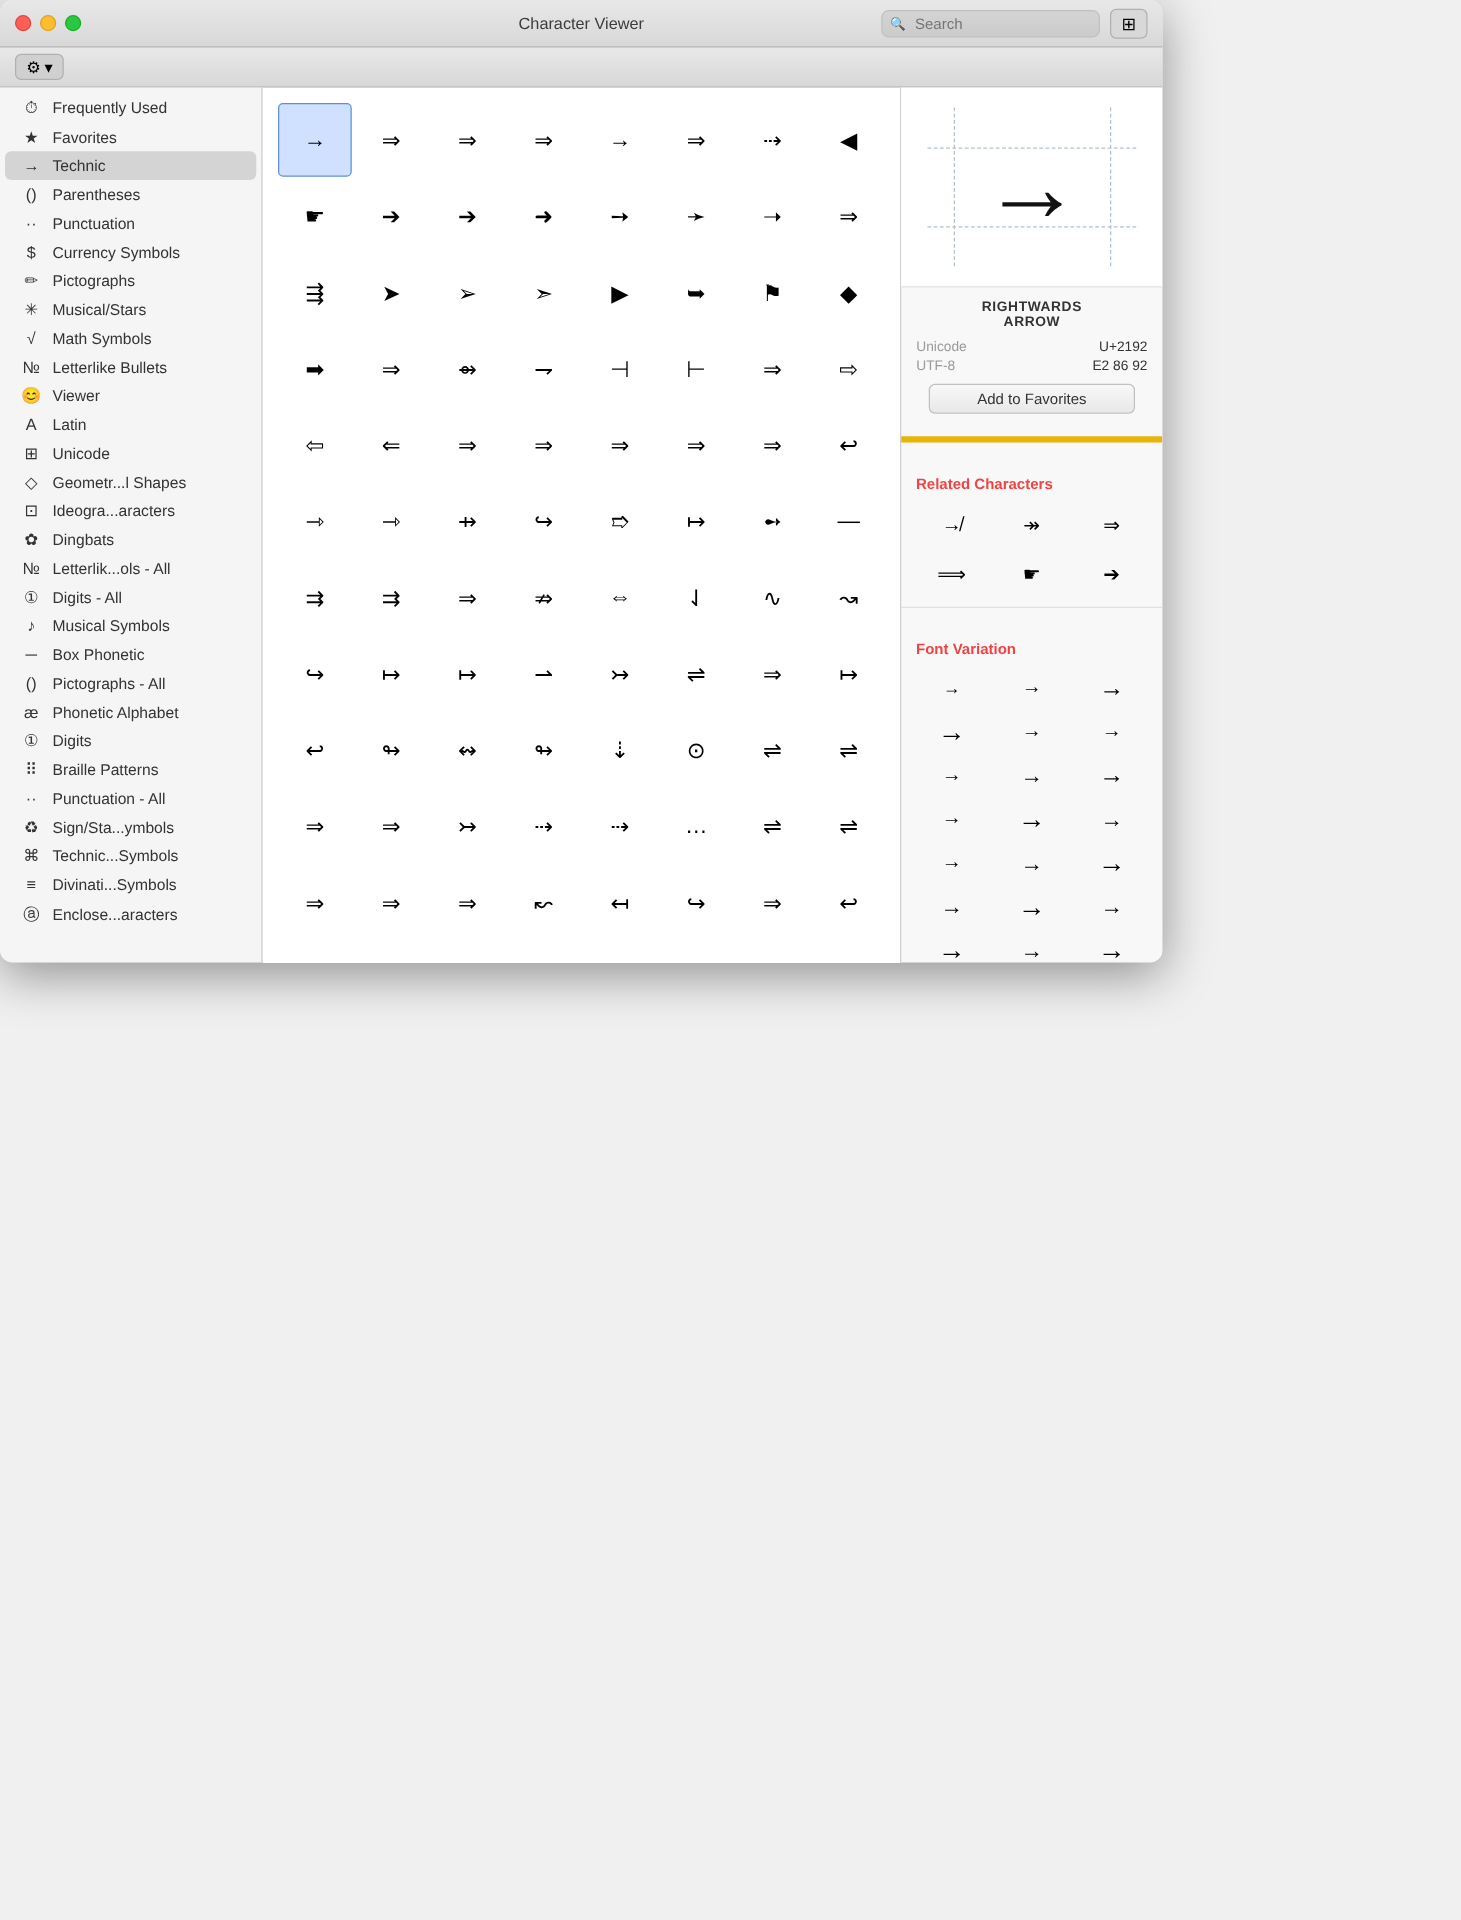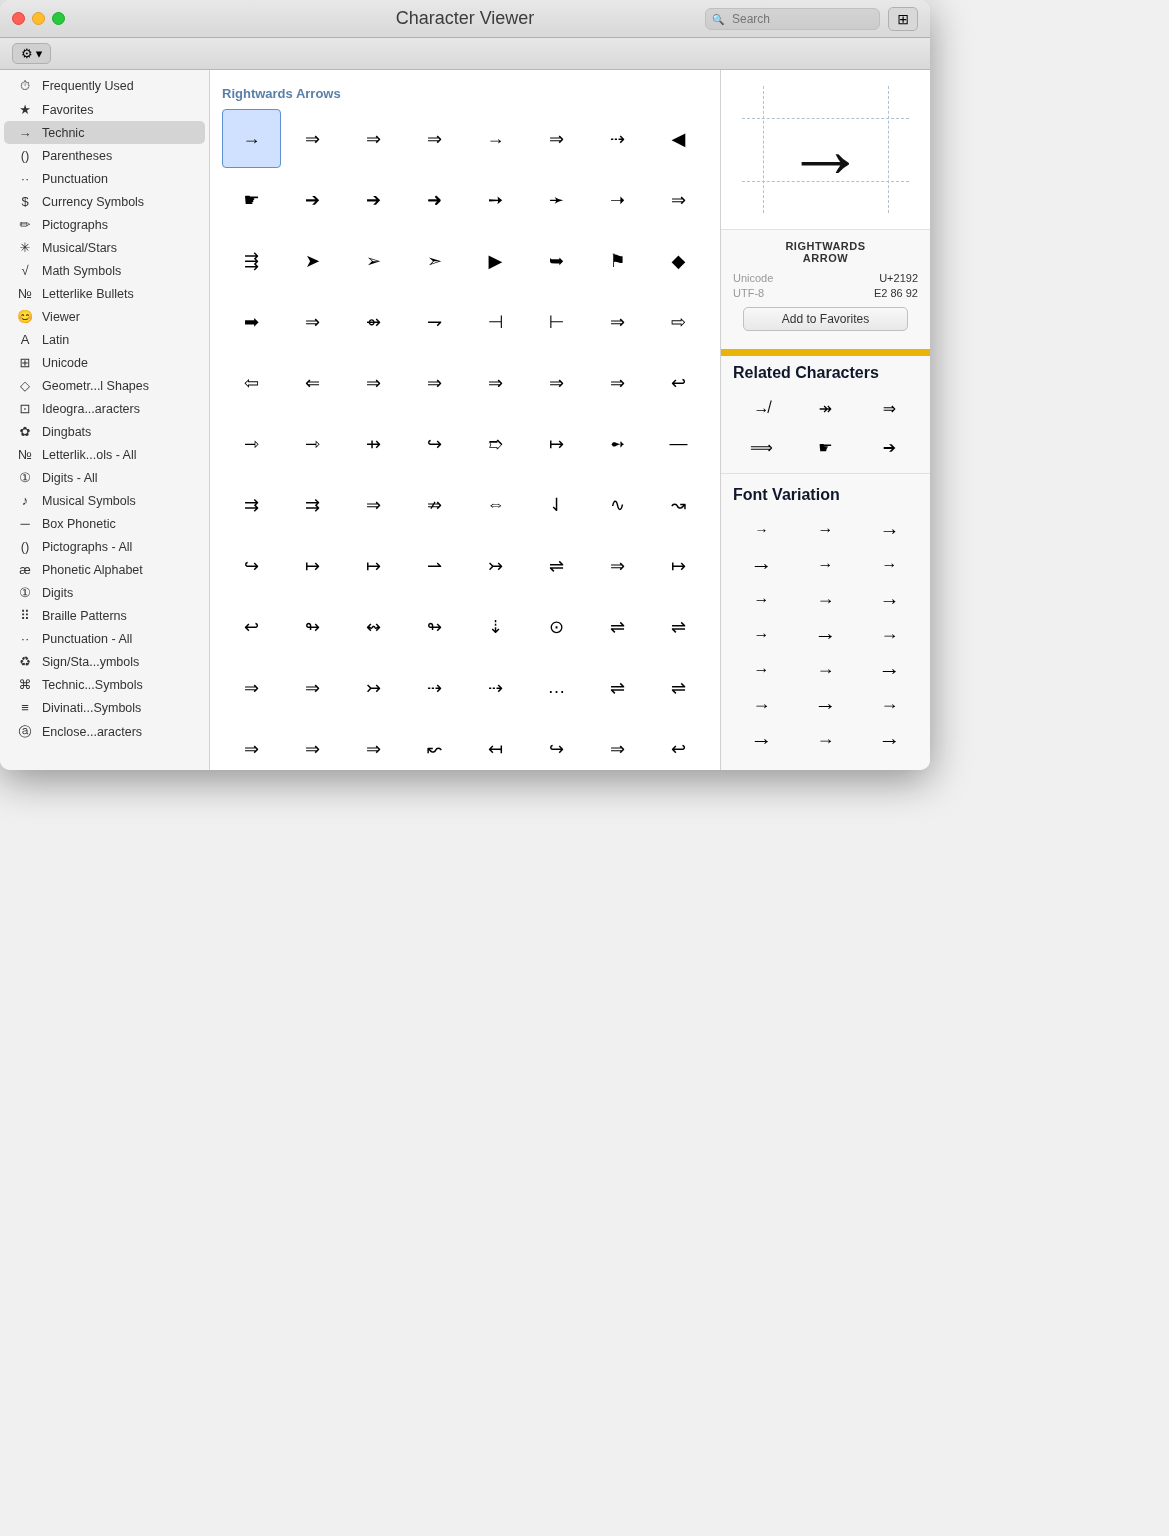--- a/index.html
+++ b/index.html
@@ -35,21 +35,21 @@
       border-radius: 50%;
       cursor: pointer;
     }
     .tl-close { background: #ff5f57; border: 1px solid #e0443e; }
     .tl-min { background: #ffbd2e; border: 1px solid #dea123; }
     .tl-max { background: #28c940; border: 1px solid #1aab29; }
     .titlebar-title {
       position: absolute;
       left: 50%;
       transform: translateX(-50%);
-      font-size: 18px;
+      font-size: 13px;
       color: #3c3c3c;
       font-weight: 500;
     }
     .titlebar-right {
       margin-left: auto;
       display: flex;
       align-items: center;
       gap: 8px;
     }
     .search-wrapper {
@@ -214,21 +214,21 @@
     }
     .guide-v {
       position: absolute;
       top: 10%;
       bottom: 10%;
       border-left: 1px dashed #b0c0d0;
     }
 
     .char-info {
       padding: 10px 12px;
-      border-bottom: 7px solid #eab308;
+      border-bottom: 5px solid #eab308;
     }
     .char-name {
       font-size: 11px;
       font-weight: 700;
       text-align: center;
       color: #333;
       margin-bottom: 8px;
       letter-spacing: 0.5px;
     }
     .char-meta {
@@ -249,23 +249,24 @@
       border: 1px solid #c0c0c0;
       border-radius: 5px;
       font-size: 12px;
       cursor: pointer;
       text-align: center;
       color: #333;
     }
 
     .section-header {
       padding: 8px 12px 4px;
-      font-size: 16px;
+      font-size: 12px;
       font-weight: 700;
-      color: #0f172a;
+      color: #ef4444;
+      margin-top: 18px;
     }
     .related-chars-grid {
       display: grid;
       grid-template-columns: repeat(3, 1fr);
       gap: 3px;
       padding: 4px 10px;
     }
     .related-char-cell {
       display: flex;
       align-items: center;
@@ -449,21 +450,20 @@
         <span class="sidebar-icon">≡</span>
         <span>Divinati...Symbols</span>
       </div>
       <div class="sidebar-item">
         <span class="sidebar-icon">ⓐ</span>
         <span>Enclose...aracters</span>
       </div>
     </div>
 
   <div class="center-panel" id="center-panel">
-      <div class="section-title">Rightwards Arrows</div>
       <div class="char-grid">
         <div class="char-cell selected">→</div>
         <div class="char-cell">⇒</div>
         <div class="char-cell">⇒</div>
         <div class="char-cell">⇒</div>
         <div class="char-cell">→</div>
         <div class="char-cell">⇒</div>
         <div class="char-cell">⇢</div>
         <div class="char-cell">◀</div>
         <div class="char-cell">☛</div>

